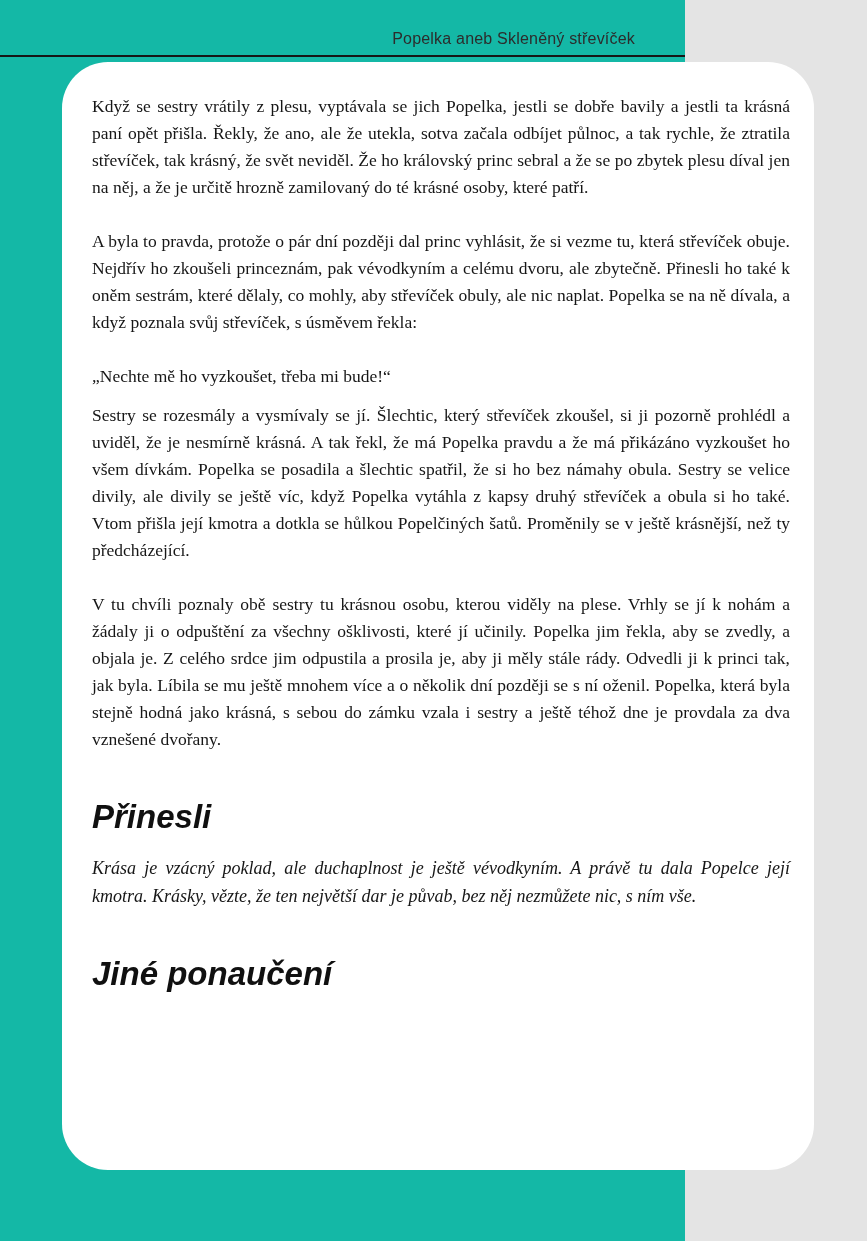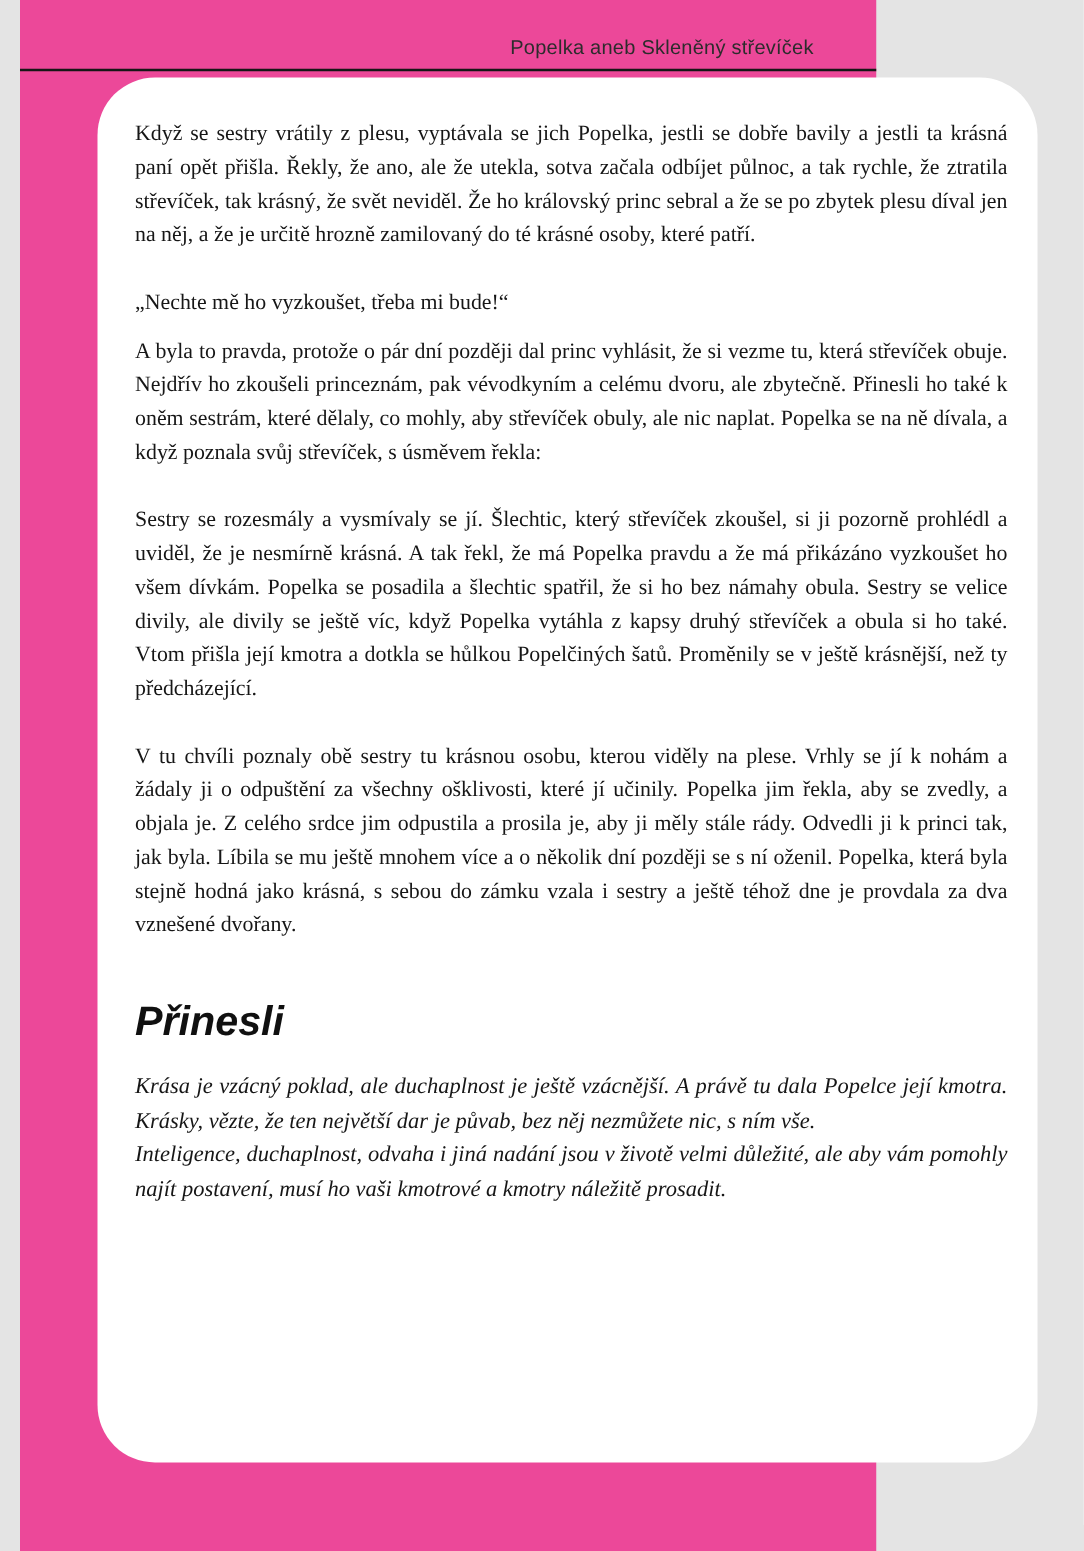--- a/index.html
+++ b/index.html
@@ -2,24 +2,23 @@
 <html lang="cs"><head>
 <meta charset="utf-8">
 <style>
   * { margin: 0; padding: 0; box-sizing: border-box; }
   html, body { width: 867px; height: 1241px; overflow: hidden; }
   body { background: #e4e4e4; }
 
   .page {
     position: relative;
     width: 685px; height: 1241px;
-    background: #ec4899;
+    background: #14b8a6;
     font-family: "Liberation Serif", serif;
     color: #1a1a1a;
-    margin-left: 16px;
   }
 
   .running-header {
     height: 57px;
     border-bottom: 2px solid #161616;
     display: flex;
     align-items: flex-end;
     justify-content: flex-end;
     padding: 0 50px 7px 0;
   }
@@ -82,31 +81,31 @@
 <div class="page">
 
   <header class="running-header">
     <span class="header-title">Popelka aneb Skleněný střevíček</span>
   </header>
 
   <main class="card">
 
     <p class="body-par">Když se sestry vrátily z plesu, vyptávala se jich Popelka, jestli se dobře bavily a jestli ta krásná paní opět přišla. Řekly, že ano, ale že utekla, sotva začala odbíjet půlnoc, a tak rychle, že ztratila střevíček, tak krásný, že svět neviděl. Že ho královský princ sebral a že se po zbytek plesu díval jen na něj, a že je určitě hrozně zamilovaný do té krásné osoby, které patří.</p>
 
+    <p class="body-par">A byla to pravda, protože o pár dní později dal princ vyhlásit, že si vezme tu, která střevíček obuje. Nejdřív ho zkoušeli princeznám, pak vévodkyním a celému dvoru, ale zbytečně. Přinesli ho také k oněm sestrám, které dělaly, co mohly, aby střevíček obuly, ale nic naplat. Popelka se na ně dívala, a když poznala svůj střevíček, s úsměvem řekla:</p>
+
     <p class="body-par quote">„Nechte mě ho vyzkoušet, třeba mi bude!“</p>
-
-    <p class="body-par">A byla to pravda, protože o pár dní později dal princ vyhlásit, že si vezme tu, která střevíček obuje. Nejdřív ho zkoušeli princeznám, pak vévodkyním a celému dvoru, ale zbytečně. Přinesli ho také k oněm sestrám, které dělaly, co mohly, aby střevíček obuly, ale nic naplat. Popelka se na ně dívala, a když poznala svůj střevíček, s úsměvem řekla:</p>
 
     <p class="body-par">Sestry se rozesmály a vysmívaly se jí. Šlechtic, který střevíček zkoušel, si ji pozorně prohlédl a uviděl, že je nesmírně krásná. A tak řekl, že má Popelka pravdu a že má přikázáno vyzkoušet ho všem dívkám. Popelka se posadila a šlechtic spatřil, že si ho bez námahy obula. Sestry se velice divily, ale divily se ještě víc, když Popelka vytáhla z kapsy druhý střevíček a obula si ho také. Vtom přišla její kmotra a dotkla se hůlkou Popelčiných šatů. Proměnily se v ještě krásnější, než ty předcházející.</p>
 
     <p class="body-par">V tu chvíli poznaly obě sestry tu krásnou osobu, kterou viděly na plese. Vrhly se jí k nohám a žádaly ji o odpuštění za všechny ošklivosti, které jí učinily. Popelka jim řekla, aby se zvedly, a objala je. Z celého srdce jim odpustila a prosila je, aby ji měly stále rády. Odvedli ji k princi tak, jak byla. Líbila se mu ještě mnohem více a o několik dní později se s ní oženil. Popelka, která byla stejně hodná jako krásná, s sebou do zámku vzala i sestry a ještě téhož dne je provdala za dva vznešené dvořany.</p>
 
     <h2 class="moral-heading">Přinesli</h2>
 
-    <p class="moral-text">Krása je vzácný poklad, ale duchaplnost je ještě vzácnější. A právě tu dala Popelce její kmotra. Krásky, vězte, že ten největší dar je půvab, bez něj nezmůžete nic, s ním vše.</p>
+    <p class="moral-text">Krása je vzácný poklad, ale duchaplnost je ještě vévodkyním. A právě tu dala Popelce její kmotra. Krásky, vězte, že ten největší dar je půvab, bez něj nezmůžete nic, s ním vše.</p>
 
+    <h2 class="moral-heading">Jiné ponaučení</h2>
 
-    <p class="moral-text">Inteligence, duchaplnost, odvaha i jiná nadání jsou v životě velmi důležité, ale aby vám pomohly najít postavení, musí ho vaši kmotrové a kmotry náležitě prosadit.</p>
 
   </main>
 
 
 </div>
 
 </body></html>

